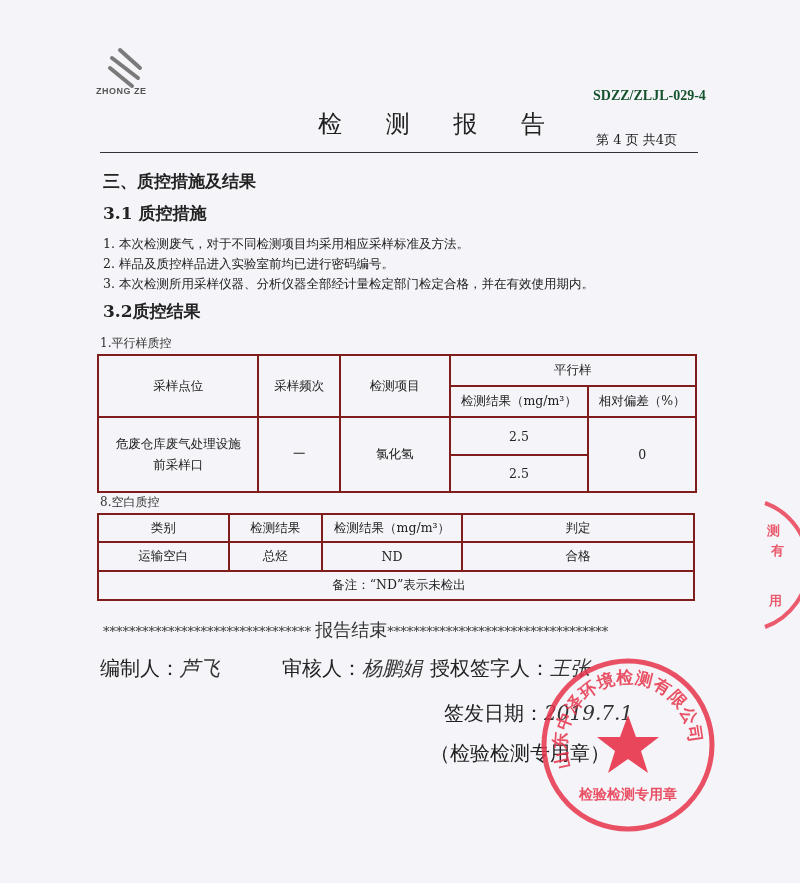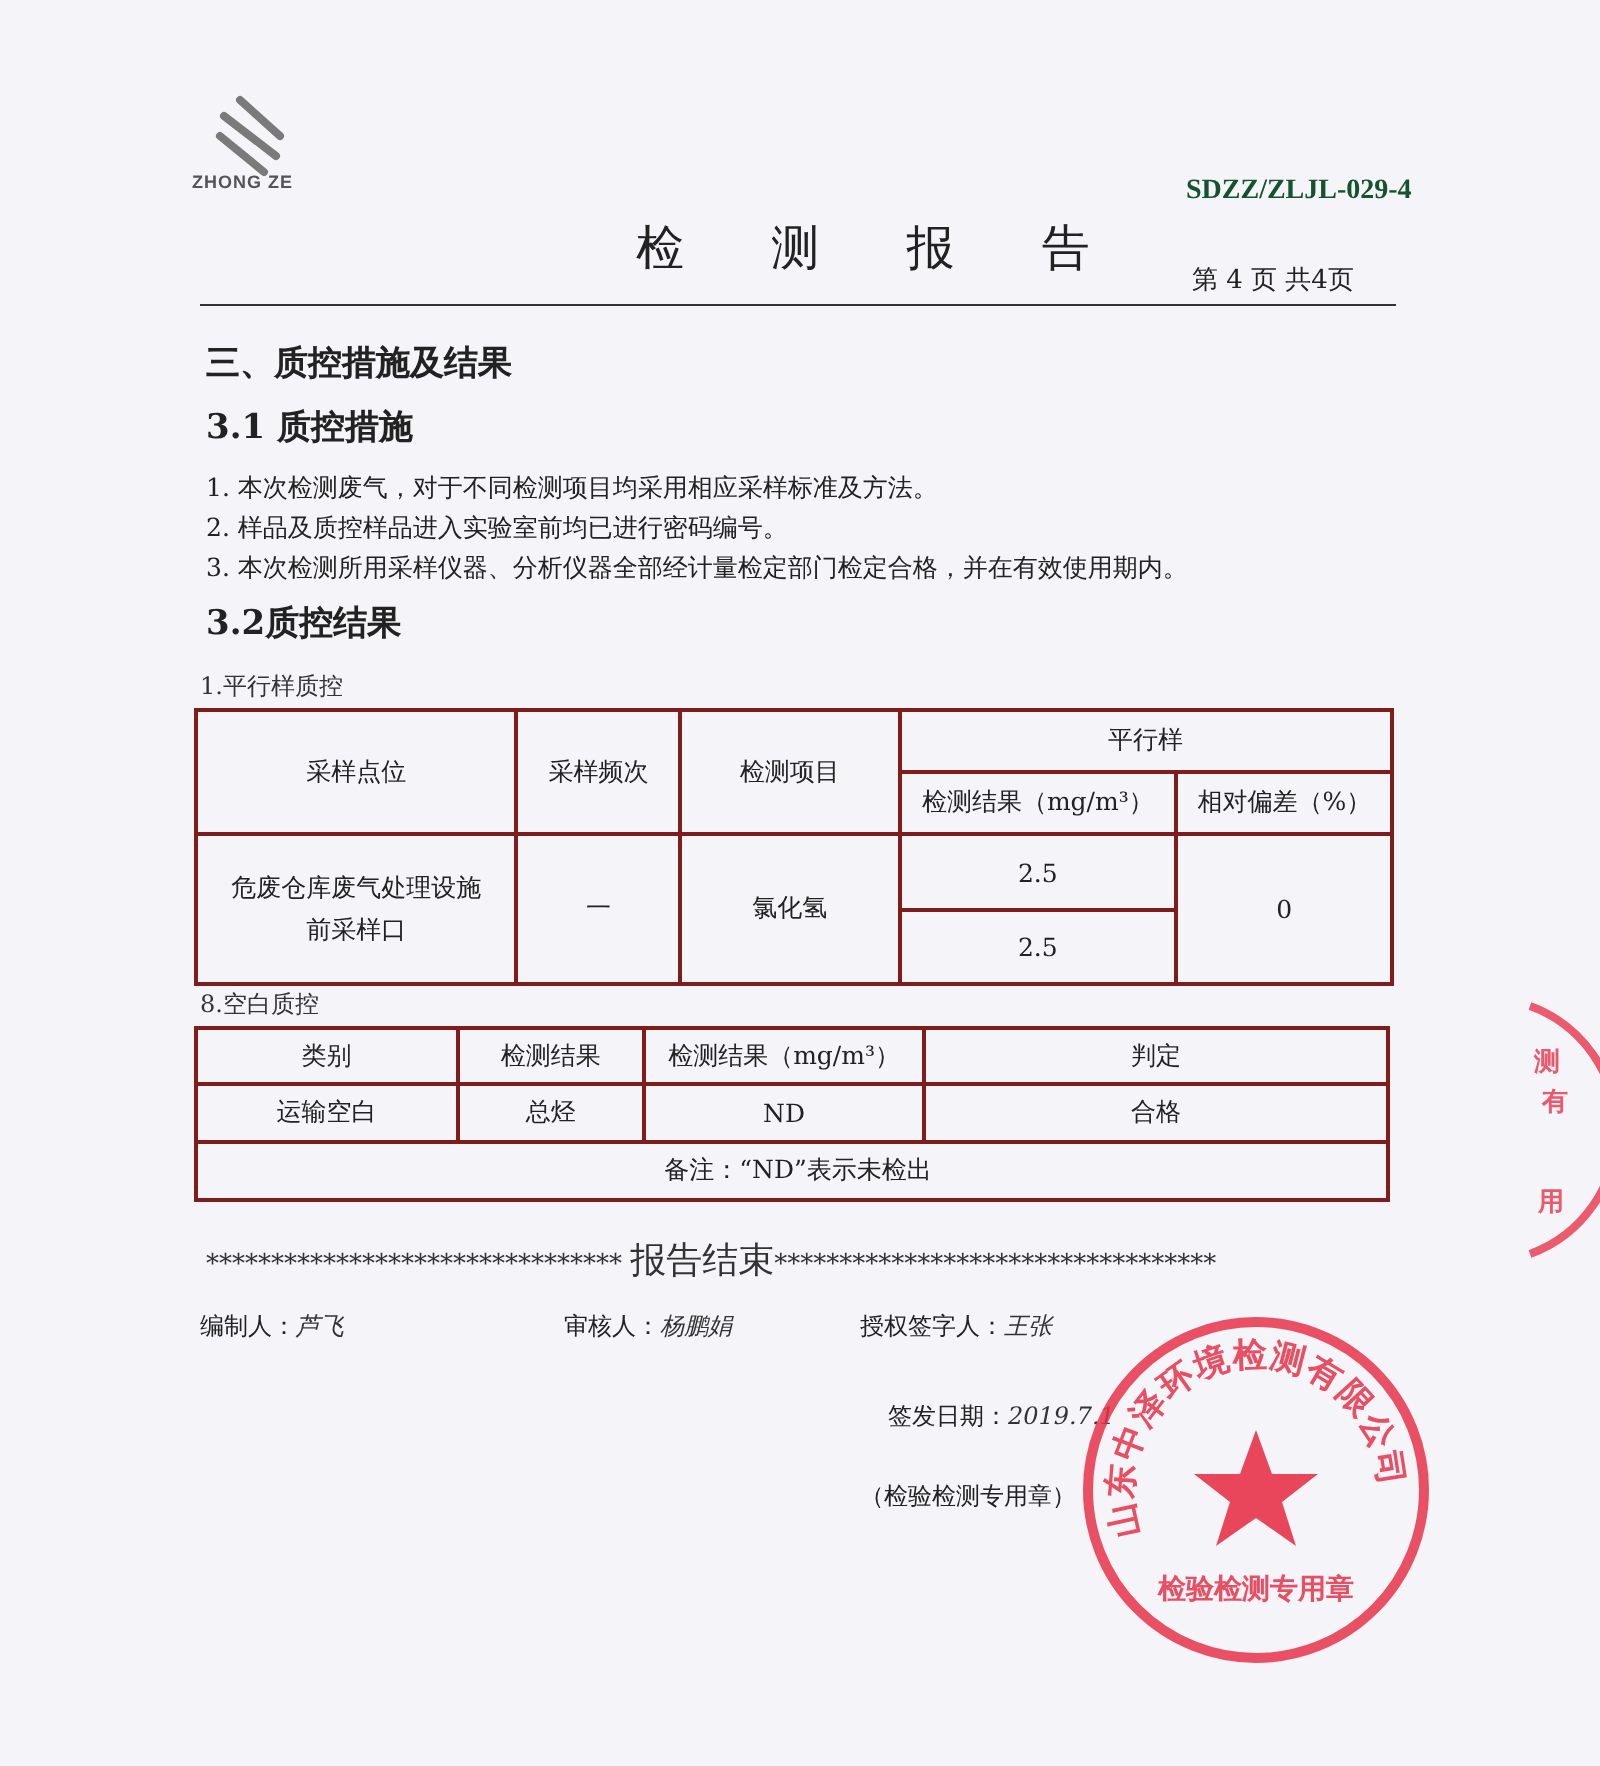--- a/index.html
+++ b/index.html
@@ -17,21 +17,21 @@
   .h1 { left:103px; top:170px; font-size:17px; font-weight:bold; }
   .h2 { left:103px; top:202px; font-size:17px; font-weight:bold; }
   .li { left:103px; font-size:12.5px; }
   .sub { left:100px; font-size:12px; color:#333; }
   table { position:absolute; border-collapse:collapse; font-size:12.5px; }
   td, th { border:2px solid #7f1d1d; text-align:center; padding:0; font-weight:normal; }
   .t1 { left:97px; top:354px; width:600px; }
   .t2 { left:97px; top:513px; width:598px; }
   .end-line { left:103px; top:618px; font-size:13px; color:#333; }
   .end-line .mid { font-size:18px; }
-  .sig { font-size:12px; font-family:"DejaVu Sans",sans-serif; color:#222; }
+  .sig { font-size:20px; font-family:"DejaVu Sans",sans-serif; color:#222; }
   .hand { font-family:"DejaVu Serif",serif; font-style:italic; color:#333; }
   .seal { left:540px; top:657px; width:176px; height:176px; }
   .seal2 { left:745px; top:495px; width:70px; height:140px; }
 </style>
 </head>
 <body>
 
 <div class="page">
 
   <svg class="abs logo" viewBox="0 0 60 55">

